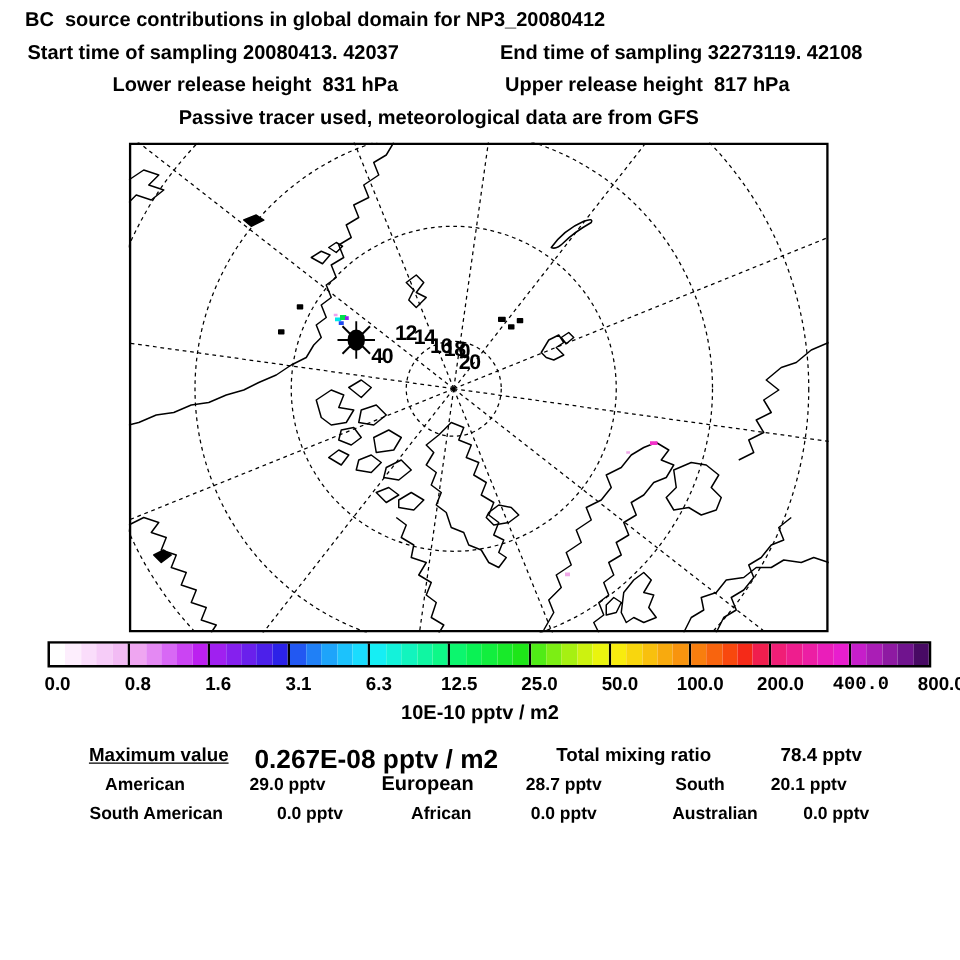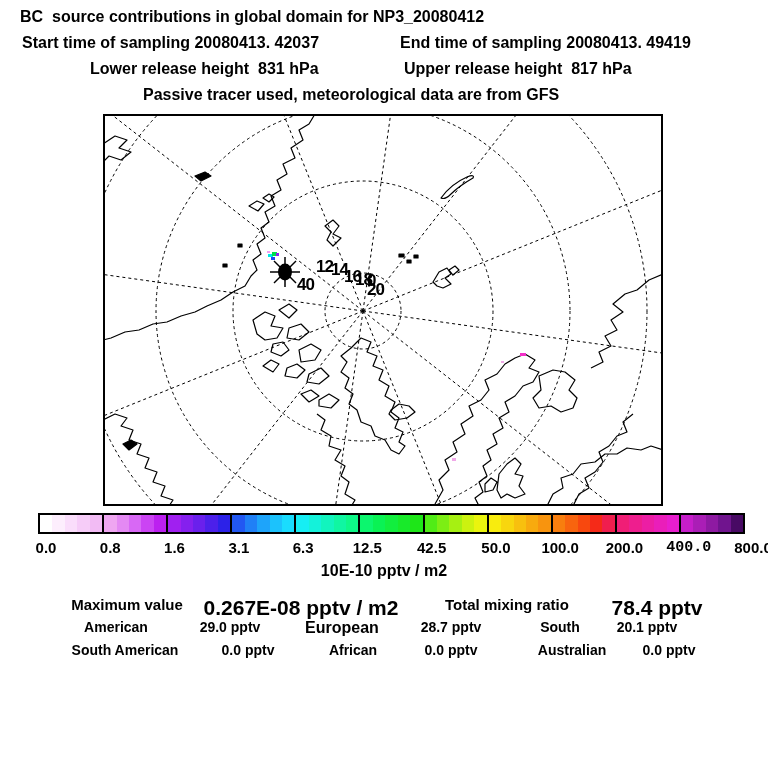--- a/index.html
+++ b/index.html
@@ -17,21 +17,21 @@
   .tick{position:absolute;transform:translateX(-50%);font-weight:bold;font-size:15px;top:0;white-space:pre;padding-left:16px;}
   .stat{position:absolute;transform:translateX(-50%);font-weight:bold;white-space:pre;}
   svg{font-family:"Liberation Sans",sans-serif;}
   .traj{font-weight:bold;font-size:17px;letter-spacing:-1px;fill:#000;}
 </style>
 </head>
 <body>
 
 <div class="abs title" style="left:20px;top:8px">BC  source contributions in global domain for NP3_20080412</div>
 <div class="abs hdr" style="left:22px;top:34px">Start time of sampling 20080413. 42037</div>
-<div class="abs hdr" style="left:400px;top:34px">End time of sampling 20080413. 49419</div>
+<div class="abs hdr" style="left:400px;top:34px">End time of sampling 32273119. 42108</div>
 <div class="abs hdr" style="left:90px;top:60px">Lower release height  831 hPa</div>
 <div class="abs hdr" style="left:404px;top:60px">Upper release height  817 hPa</div>
 <div class="abs hdr" style="left:143px;top:86px">Passive tracer used, meteorological data are from GFS</div>
 
 <svg class="abs" style="left:103px;top:114px" width="560" height="392" viewBox="0 0 560 392">
   <rect x="1" y="1" width="558" height="390" fill="none" stroke="#000" stroke-width="2"></rect>
 
   <g fill="none" stroke="#000" stroke-width="1" stroke-dasharray="3,3">
     <circle cx="260" cy="197" r="38"></circle>
     <circle cx="260" cy="197" r="130"></circle>
@@ -187,34 +187,34 @@
       <div class="cb-cell" style="background: rgb(72, 10, 100);"></div>
     </div>
   </div>
 <div class="tickrow">
     <span class="tick" style="left: 0%;">0.0</span>
     <span class="tick" style="left: 9.09091%;">0.8</span>
     <span class="tick" style="left: 18.1818%;">1.6</span>
     <span class="tick" style="left: 27.2727%;">3.1</span>
     <span class="tick" style="left: 36.3636%;">6.3</span>
     <span class="tick" style="left: 45.4545%;">12.5</span>
-    <span class="tick" style="left: 54.5455%;">42.5</span>
+    <span class="tick" style="left: 54.5455%;">25.0</span>
     <span class="tick" style="left: 63.6364%;">50.0</span>
     <span class="tick" style="left: 72.7273%;">100.0</span>
     <span class="tick" style="left: 81.8182%; text-align: center;">200.0</span>
     <span class="tick" style="left: 90.9091%; font-family: Liberation Mono, monospace;">400.0</span>
     <span class="tick" style="left: 100%;">800.0</span>
   </div>
 <div class="abs units" style="left:0;top:562px">10E-10 pptv / m2</div>
 
 <div>
-    <span class="stat" style="left: 127px; top: 596px; font-size: 15px;">Maximum value</span>
+    <span class="stat" style="left: 127px; top: 596px; font-size: 15px; text-decoration: underline;">Maximum value</span>
     <span class="stat" style="left: 301px; top: 596px; font-size: 21px;">0.267E-08 pptv / m2</span>
     <span class="stat" style="left: 507px; top: 596px; font-size: 15px;">Total mixing ratio</span>
-    <span class="stat" style="left: 657px; top: 596px; font-size: 21px;">78.4 pptv</span>
+    <span class="stat" style="left: 657px; top: 596px; font-size: 15px;">78.4 pptv</span>
     <span class="stat" style="left: 116px; top: 619px; font-size: 14px;">American</span>
     <span class="stat" style="left: 230px; top: 619px; font-size: 14px;">29.0 pptv</span>
     <span class="stat" style="left: 342px; top: 619px; font-size: 16px;">European</span>
     <span class="stat" style="left: 451px; top: 619px; font-size: 14px;">28.7 pptv</span>
     <span class="stat" style="left: 560px; top: 619px; font-size: 14px;">South</span>
     <span class="stat" style="left: 647px; top: 619px; font-size: 14px; text-align: center;">20.1 pptv</span>
     <span class="stat" style="left: 125px; top: 642px; font-size: 14px;">South American</span>
     <span class="stat" style="left: 248px; top: 642px; font-size: 14px;">0.0 pptv</span>
     <span class="stat" style="left: 353px; top: 642px; font-size: 14px;">African</span>
     <span class="stat" style="left: 451px; top: 642px; font-size: 14px;">0.0 pptv</span>

